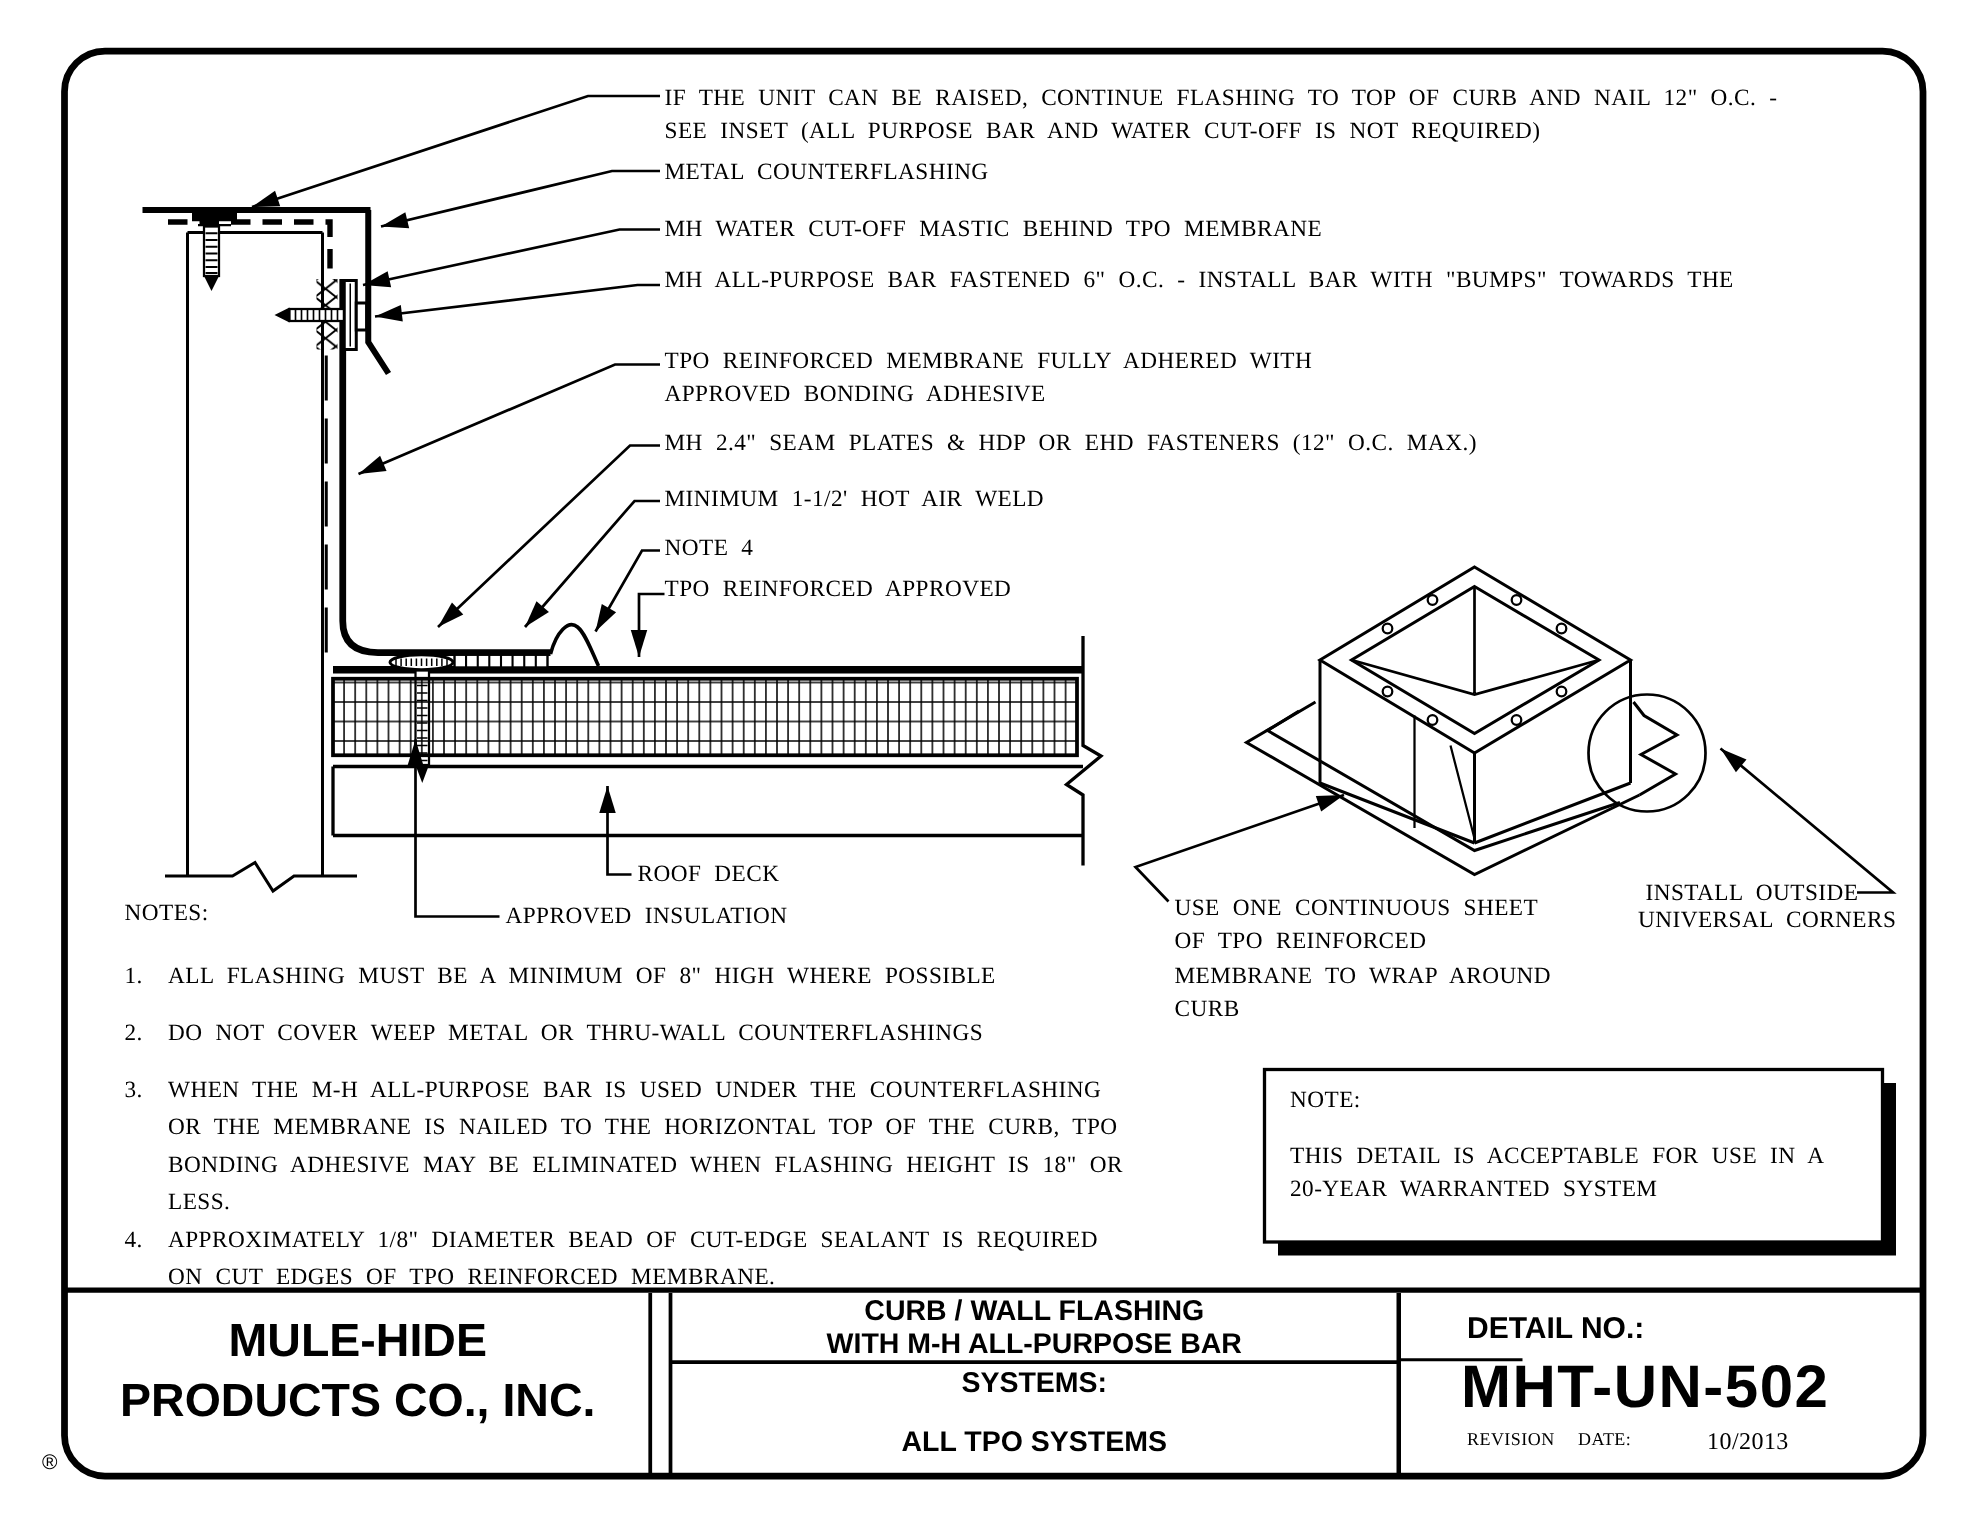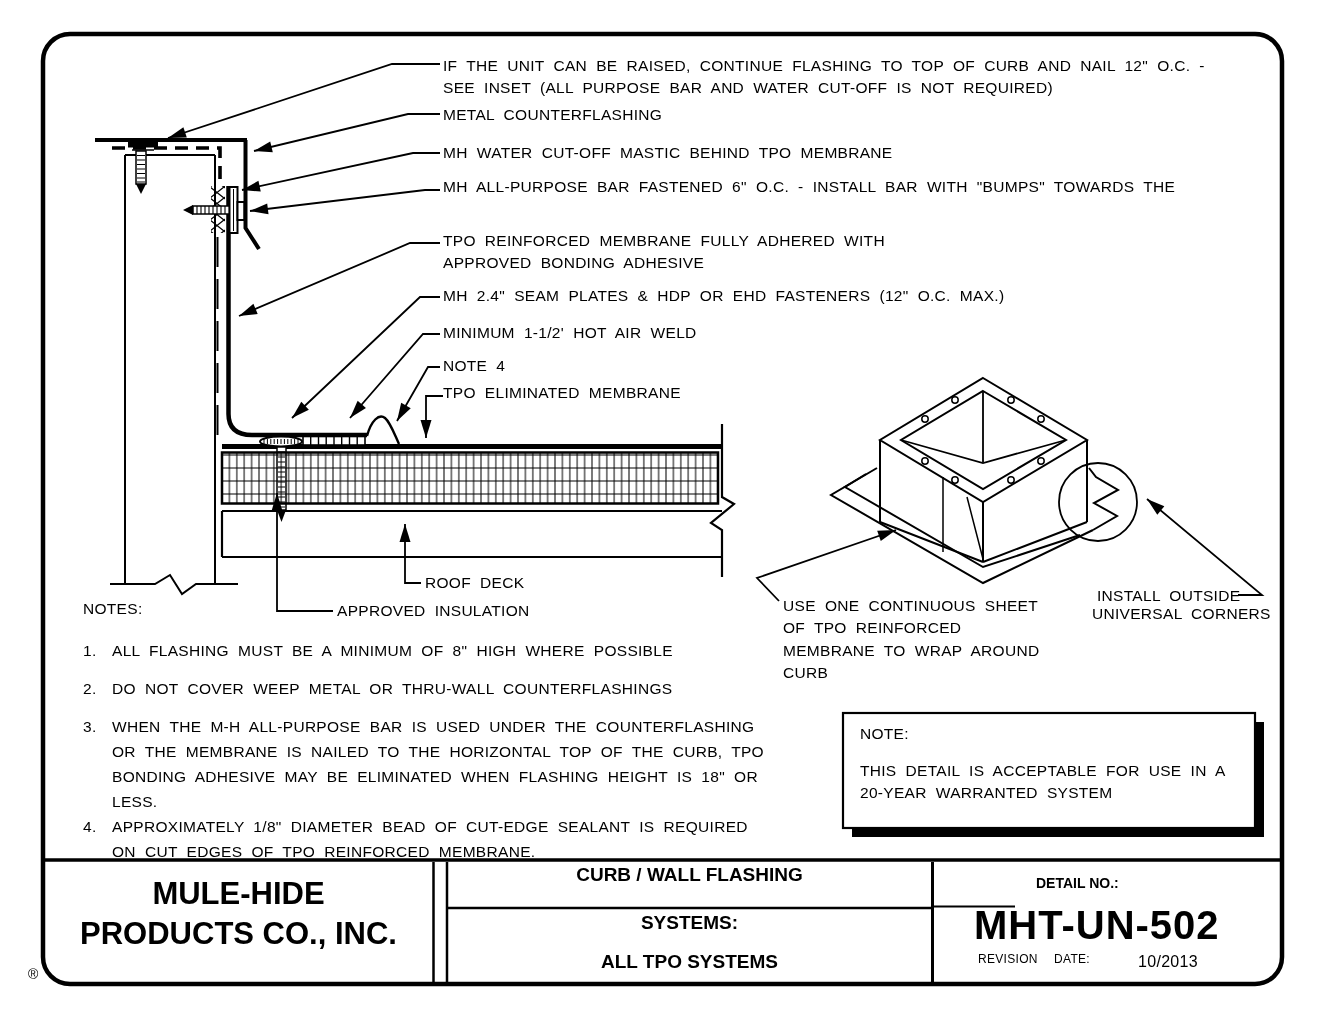--- a/index.html
+++ b/index.html
@@ -1,20 +1,20 @@
 <!DOCTYPE html>
 <html><head>
 <meta charset="utf-8">
 <style>
   html,body{margin:0;padding:0;background:#fff;}
   .page{position:relative;width:1320px;height:1020px;background:#fff;overflow:hidden;
         font-family:"Liberation Sans",sans-serif;color:#000;}
   svg{position:absolute;left:0;top:0;}
   .t{position:absolute;white-space:pre;color:#000;}
-  .d{font-family:Liberation Sans, sans-serif;font-size:15.5px;line-height:1.15;
+  .d{font-family:Liberation Serif, serif;font-size:15.5px;line-height:1.15;
      letter-spacing:.3px;word-spacing:4.5px;}
   .b{font-family:"Liberation Sans",sans-serif;font-weight:bold;}
   .ctr{text-align:center;}
 </style>
 </head>
 <body>
 
 <div class="page">
 
 <svg width="1320" height="1020" viewBox="0 0 1320 1020">
@@ -155,21 +155,21 @@
 <div class="t d" style="left:443px;top:57px">IF THE UNIT CAN BE RAISED, CONTINUE FLASHING TO TOP OF CURB AND NAIL 12" O.C. -</div>
 <div class="t d" style="left:443px;top:79px">SEE INSET (ALL PURPOSE BAR AND WATER CUT-OFF IS NOT REQUIRED)</div>
 <div class="t d" style="left:443px;top:106px">METAL COUNTERFLASHING</div>
 <div class="t d" style="left:443px;top:144px">MH WATER CUT-OFF MASTIC BEHIND TPO MEMBRANE</div>
 <div class="t d" style="left:443px;top:178px">MH ALL-PURPOSE BAR FASTENED 6" O.C. - INSTALL BAR WITH "BUMPS" TOWARDS THE</div>
 <div class="t d" style="left:443px;top:232px">TPO REINFORCED MEMBRANE FULLY ADHERED WITH</div>
 <div class="t d" style="left:443px;top:254px">APPROVED BONDING ADHESIVE</div>
 <div class="t d" style="left:443px;top:287px">MH 2.4" SEAM PLATES &amp; HDP OR EHD FASTENERS (12" O.C. MAX.)</div>
 <div class="t d" style="left:443px;top:324px">MINIMUM 1-1/2' HOT AIR WELD</div>
 <div class="t d" style="left:443px;top:357px">NOTE 4</div>
-<div class="t d" style="left:443px;top:384px">TPO ELIMINATED MEMBRANE</div>
+<div class="t d" style="left:443px;top:384px">TPO REINFORCED APPROVED</div>
 
 <div class="t d" style="left:425px;top:574px">ROOF DECK</div>
 <div class="t d" style="left:337px;top:602px">APPROVED INSULATION</div>
 
 <div class="t d" style="left:83px;top:600px">NOTES:</div>
 <div class="t d" style="left:83px;top:642px">1.</div>
 <div class="t d" style="left:112px;top:642px">ALL FLASHING MUST BE A MINIMUM OF 8" HIGH WHERE POSSIBLE</div>
 <div class="t d" style="left:83px;top:680px">2.</div>
 <div class="t d" style="left:112px;top:680px">DO NOT COVER WEEP METAL OR THRU-WALL COUNTERFLASHINGS</div>
 <div class="t d" style="left:83px;top:718px">3.</div>
@@ -189,20 +189,21 @@
 <div class="t d" style="left:1092px;top:605px">UNIVERSAL CORNERS</div>
 
 <div class="t d" style="left:860px;top:725px">NOTE:</div>
 <div class="t d" style="left:860px;top:762px">THIS DETAIL IS ACCEPTABLE FOR USE IN A</div>
 <div class="t d" style="left:860px;top:784px">20-YEAR WARRANTED SYSTEM</div>
 
 <div class="t b ctr" style="left:44px;top:876px;width:389px;font-size:31px">MULE-HIDE</div>
 <div class="t b ctr" style="left:44px;top:916px;width:389px;font-size:31px">PRODUCTS CO., INC.</div>
 <div class="t" style="left:28px;top:966px;font-size:14px">®</div>
 <div class="t b ctr" style="left:447px;top:864px;width:485px;font-size:19px">CURB / WALL FLASHING</div>
+<div class="t b ctr" style="left:447px;top:886px;width:485px;font-size:19px">WITH M-H ALL-PURPOSE BAR</div>
 <div class="t b ctr" style="left:447px;top:912px;width:485px;font-size:19px">SYSTEMS:</div>
 <div class="t b ctr" style="left:447px;top:951px;width:485px;font-size:19px">ALL TPO SYSTEMS</div>
-<div class="t b" style="left:1036px;top:875px;font-size:14px">DETAIL NO.:</div>
+<div class="t b" style="left:978px;top:875px;font-size:20px">DETAIL NO.:</div>
 <div class="t b" style="left:974px;top:903px;font-size:40px;letter-spacing:1px">MHT-UN-502</div>
 <div class="t d" style="left:978px;top:953px;font-size:12px">REVISION  DATE:</div>
 <div class="t d" style="left:1138px;top:953px;font-size:16px">10/2013</div>
 
 </div>
 
 </body></html>

